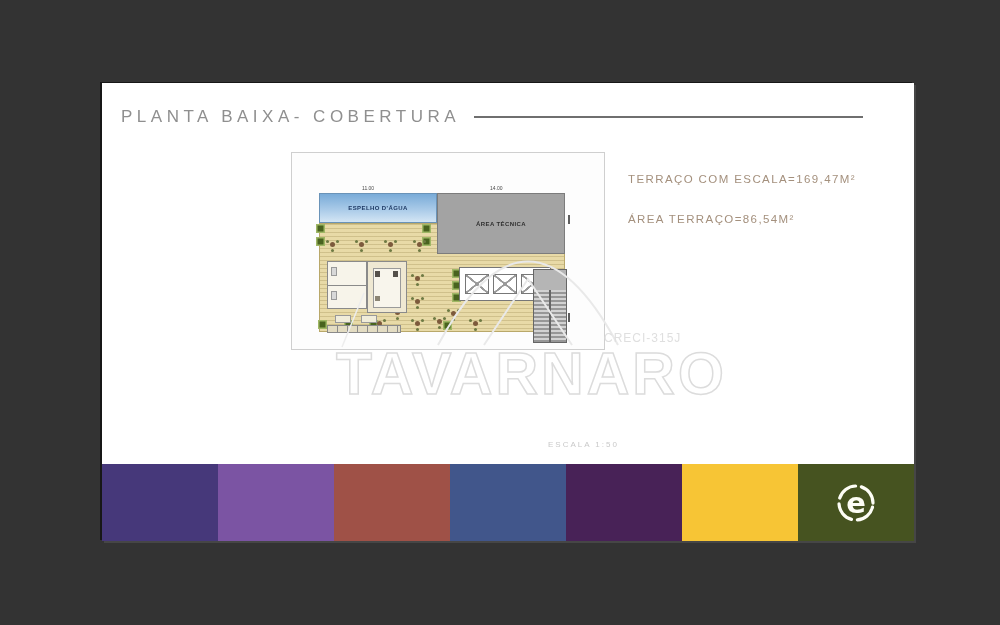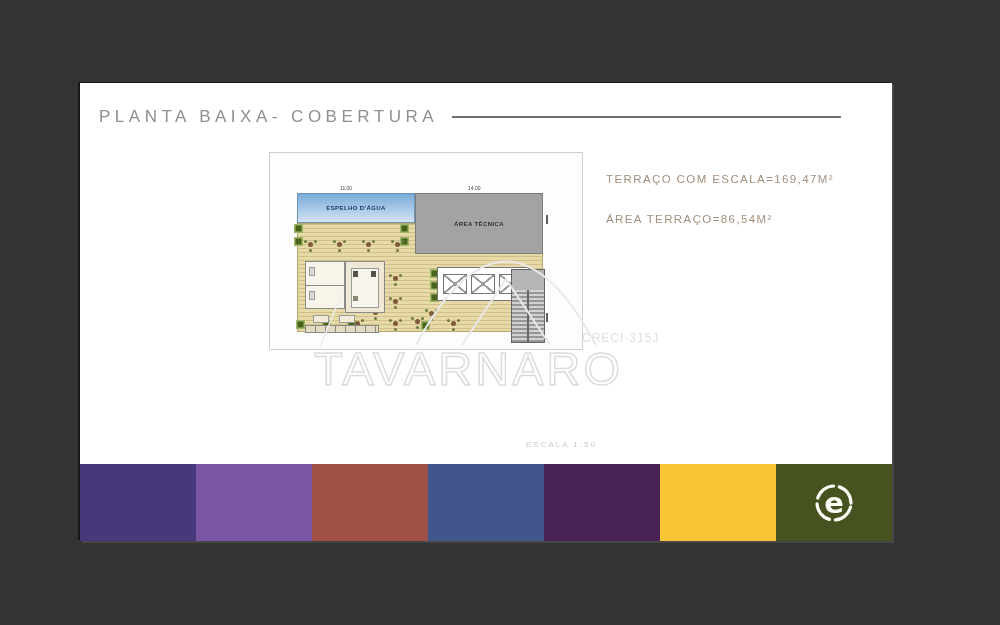--- a/index.html
+++ b/index.html
@@ -1,21 +1,21 @@
 <!DOCTYPE html>
 <html><head>
 <meta charset="utf-8">
 <style>
   html,body{margin:0;padding:0;}
   body{
     width:1000px;height:625px;background:#333333;position:relative;overflow:hidden;
     font-family:"Liberation Sans", sans-serif;
   }
   .card{
-    position:absolute;left:80px;top:83px;width:812px;height:458px;background:#ffffff;
+    position:absolute;left:102px;top:83px;width:812px;height:458px;background:#ffffff;
     box-shadow:-2px -1px 0 rgba(0,0,0,.55), 2px 2px 0 rgba(90,90,90,.5);
   }
   
   .hdr{position:absolute;left:19px;top:24px;right:51px;display:flex;align-items:center;}
   .hdr h1{
     margin:0;font-size:17px;font-weight:400;color:#8f8f8f;letter-spacing:4.5px;
     white-space:nowrap;
   }
   .hdr .rule{flex:1;height:2px;background:#6f6f6f;margin-left:14px;}
   
@@ -79,21 +79,21 @@
   .stairs .steps{
     left:0;top:20px;width:100%;height:52px;
     background:repeating-linear-gradient(180deg,#d2d2d2 0 2px,#979797 2px 4px);
   }
   .stairs .mid{left:15px;top:20px;width:2px;height:52px;background:#666;}
   .tick{width:2px;height:9px;background:#5e5e5e;}
   
   .wm-svg{position:absolute;left:0;top:0;width:812px;height:458px;z-index:2;pointer-events:none;}
   .wm-brand{
     position:absolute;left:234px;top:262px;z-index:3;margin:0;
-    font-size:47px;font-weight:400;letter-spacing:3px;line-height:1;
+    font-size:59px;font-weight:700;letter-spacing:3px;line-height:1;
     color:transparent;-webkit-text-stroke:1.5px #dcdcdc;white-space:nowrap;
   }
   .wm-sub{
     position:absolute;left:252px;top:319px;z-index:3;
     font-size:11.5px;font-weight:700;letter-spacing:6.5px;color:#dcdcdc;white-space:nowrap;
   }
   .wm-creci{position:absolute;left:502px;top:248px;z-index:3;font-size:12px;letter-spacing:1px;color:#dfdfdf;}
   .wm-scale{position:absolute;left:446px;top:357px;z-index:3;font-size:8px;letter-spacing:2px;color:#c9c9c9;}
   
   .strip{position:absolute;left:0;top:381px;width:812px;height:77px;display:flex;}

